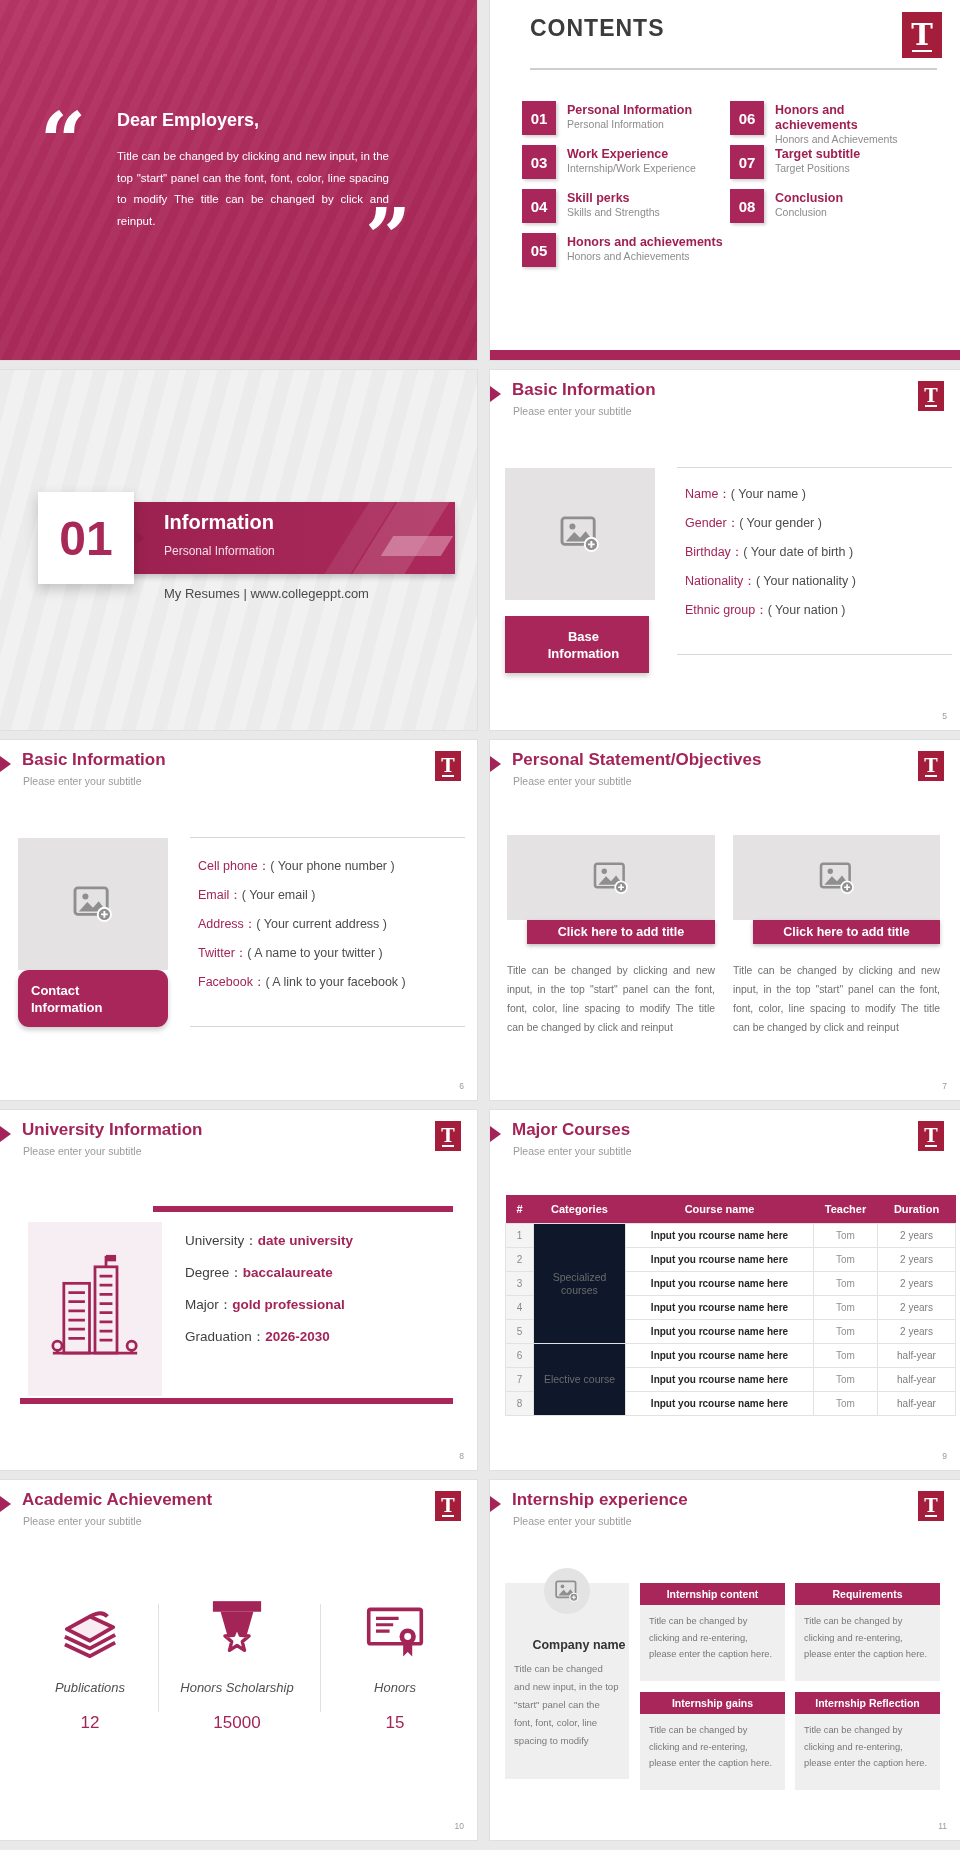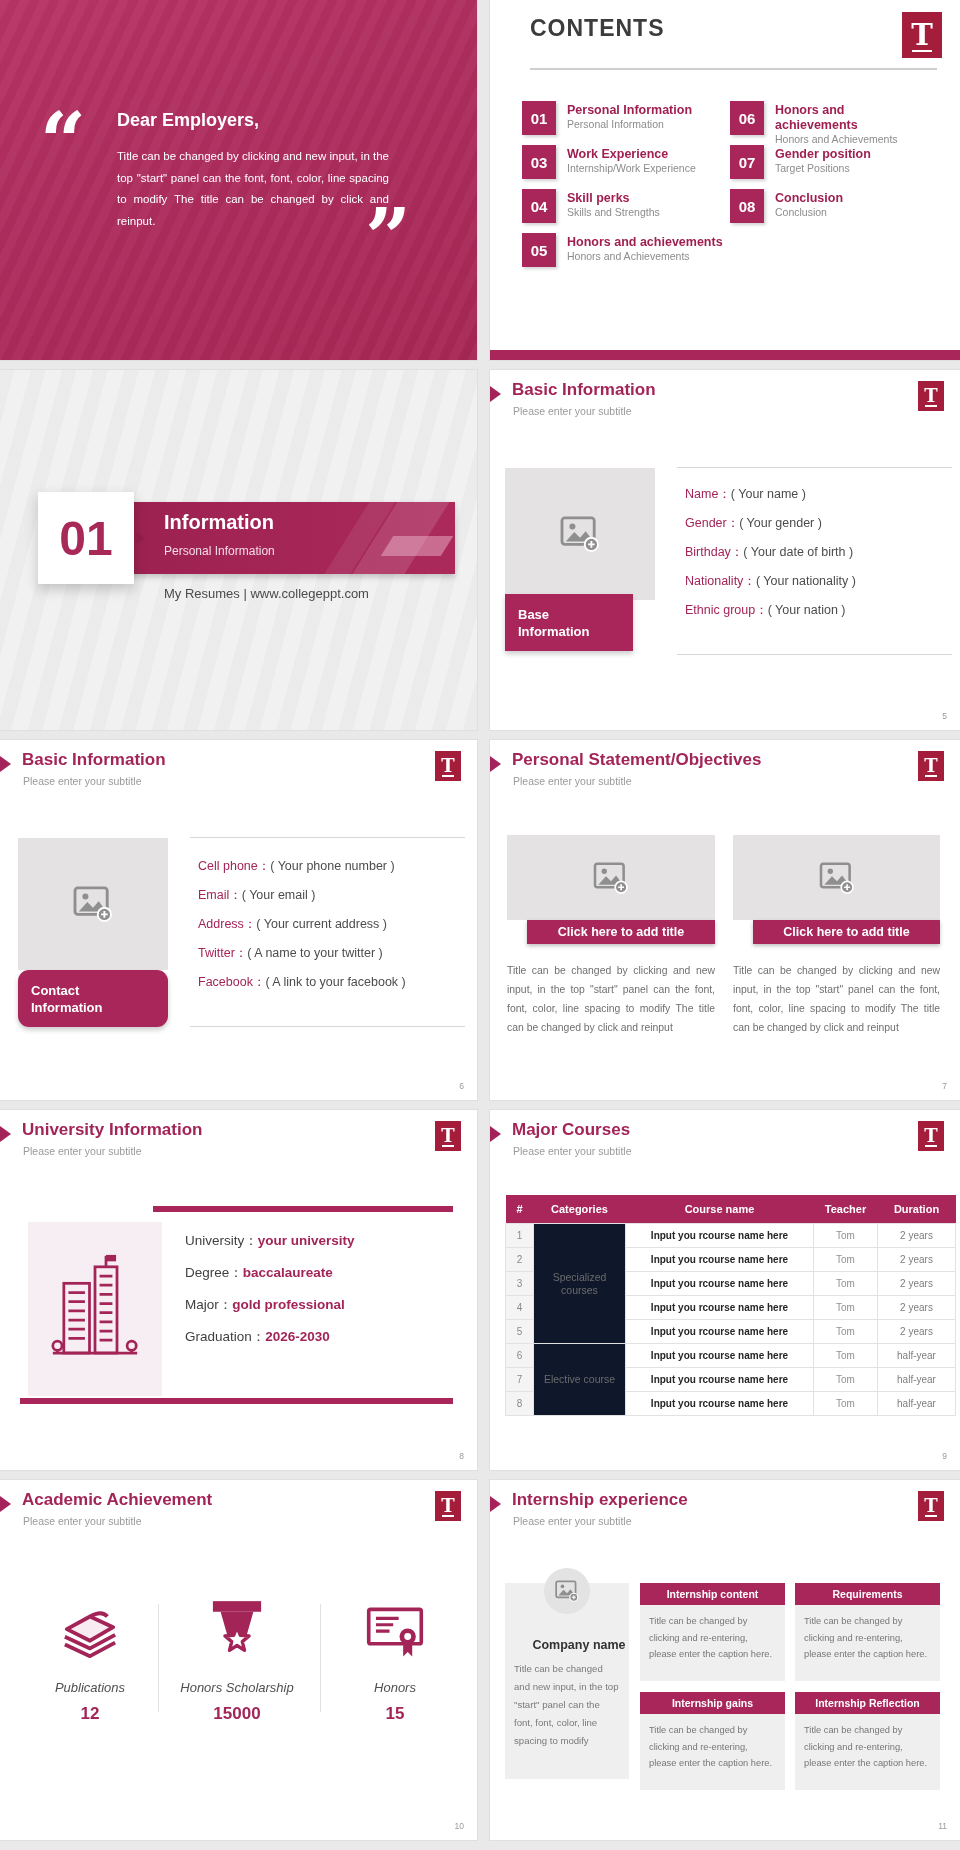--- a/index.html
+++ b/index.html
@@ -105,21 +105,21 @@
   td.cnum{background:#f4f4f4;color:#8a8a8a;font-size:10px;}
   td.ccat{background:#0f172a;color:#6b6b6b;font-size:10.5px;line-height:13px;}
   td.ccourse{font-weight:bold;color:#262626;font-size:10px;}
   td.cteach{color:#909090;font-size:10px;}
   td.cdur{color:#7d7d7d;font-size:10px;}
 
   
   .stat{position:absolute;top:116px;width:130px;text-align:center;}
   .stat .ic{height:72px;display:flex;align-items:center;justify-content:center;}
   .stat .sl{margin-top:12px;font-size:13px;color:#4f4f4f;font-style:italic;}
-  .stat .sv{margin-top:9px;font-size:17px;font-weight:bold;color:#a32558;}
+  .stat .sv{margin-top:18px;font-size:17px;font-weight:normal;color:#a32558;}
   .vdiv{position:absolute;top:124px;height:108px;width:1px;background:#e0e0e0;}
 
   
   .cbox{position:absolute;left:15px;top:103px;width:124px;height:196px;background:#efefef;}
   .ccirc{position:absolute;left:54px;top:88px;width:46px;height:46px;border-radius:50%;background:#e3e3e3;
          display:flex;align-items:center;justify-content:center;z-index:2;}
   .cname{position:absolute;left:15px;top:158px;width:148px;text-align:center;font-weight:bold;font-size:12.5px;color:#333;}
   .cbody10{position:absolute;left:24px;top:180px;width:106px;font-size:9.6px;line-height:18px;color:#7a7a7a;}
   .panels{position:absolute;left:150px;top:103px;width:300px;display:grid;
           grid-template-columns:145px 145px;column-gap:10px;row-gap:11px;}
@@ -178,21 +178,21 @@
       <div class="titem">
         <div class="tbadge">06</div>
         <div>
             <div class="ttit">Honors and achievements</div>
              <div class="tsub">Honors and Achievements</div>
           </div>
       </div>
       <div class="titem">
         <div class="tbadge">07</div>
         <div>
-            <div class="ttit">Gender position</div>
+            <div class="ttit">Target subtitle</div>
              <div class="tsub">Target Positions</div>
           </div>
       </div>
       <div class="titem">
         <div class="tbadge">08</div>
         <div>
             <div class="ttit">Conclusion</div>
              <div class="tsub">Conclusion</div>
           </div>
       </div>
@@ -225,21 +225,21 @@
     </div>
     <div class="pbox" style="left:15px;top:98px;width:150px;height:132px;">
       <svg width="40" height="36" viewBox="0 0 42 38">
         <rect x="2" y="2" width="34" height="28" rx="3" fill="none" stroke="#8f8f8f" stroke-width="3"></rect>
         <circle cx="13" cy="11" r="3.2" fill="#8f8f8f"></circle>
         <path d="M6 27 L15 17 L21 23 L27 16 L33 24 L33 27 Z" fill="#8f8f8f"></path>
         <circle cx="33" cy="30" r="7" fill="#8f8f8f" stroke="#fff" stroke-width="2"></circle>
         <path d="M33 26.5 L33 33.5 M29.5 30 L36.5 30" stroke="#fff" stroke-width="2"></path>
       </svg>
     </div>
-    <div class="mbox" style="left:15px;top:224px;width:128px;height:57px;">
+    <div class="mbox" style="left:15px;top:246px;width:144px;height:57px;align-items:center;">
       <span>Base</span>
       <span>Information</span>
     </div>
     <div class="ln" style="left:187px;right:8px;top:97px;"></div>
     <div class="fields" style="position:absolute;left:195px;top:116px;">
       <div class="f"><span class="lab">Name：</span><span class="val">( Your name )</span></div>
       <div class="f"><span class="lab">Gender：</span><span class="val">( Your gender )</span></div>
       <div class="f"><span class="lab">Birthday：</span><span class="val">( Your date of birth )</span></div>
       <div class="f"><span class="lab">Nationality：</span><span class="val">( Your nationality )</span></div>
       <div class="f"><span class="lab">Ethnic group：</span><span class="val">( Your nation )</span></div>
@@ -339,21 +339,21 @@
           <path d="M2 110 H94"></path>
           <circle cx="7" cy="102" r="5"></circle>
             <path d="M7 107 V110"></path>
           <circle cx="88" cy="102" r="5"></circle>
             <path d="M88 107 V110"></path>
         </g>
         <rect x="60" y="3" width="11" height="7" fill="#a32558"></rect>
       </svg>
     </div>
     <div class="ufields">
-      <div class="f"><span class="lab">University：</span><span class="val">your university</span></div>
+      <div class="f"><span class="lab">University：</span><span class="val">date university</span></div>
       <div class="f"><span class="lab">Degree：</span><span class="val">baccalaureate</span></div>
       <div class="f"><span class="lab">Major：</span><span class="val">gold professional</span></div>
       <div class="f"><span class="lab">Graduation：</span><span class="val">2026-2030</span></div>
     </div>
     <div class="pnum">8</div>
   </div>
 
   <div class="slide col-r r4">
     <div class="tri"></div>
     <div class="sl-title">Major Courses</div>

